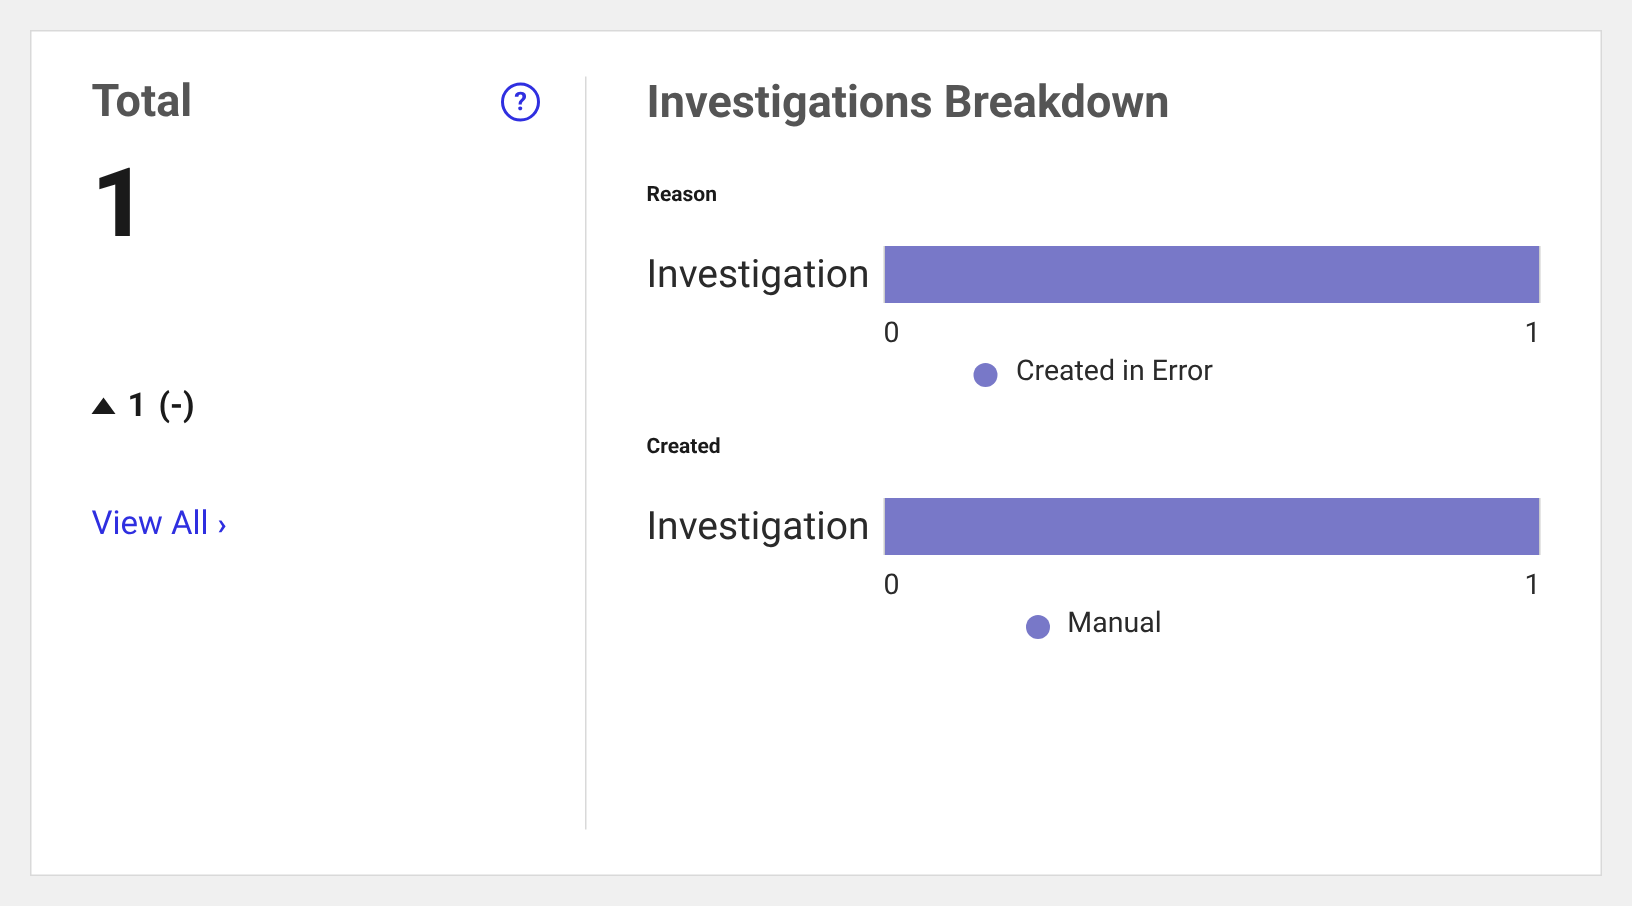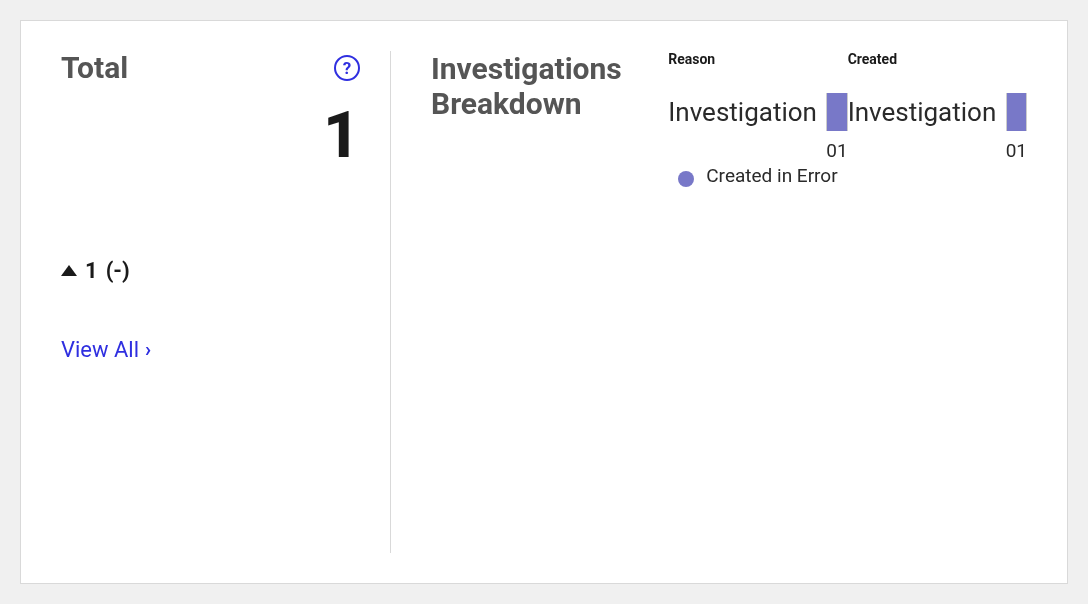--- a/index.html
+++ b/index.html
@@ -20,21 +20,20 @@
       display: flex;
       padding: 30px 40px;
       height: 564px;
     }
     .left-panel {
       width: 330px;
       padding-right: 30px;
       border-right: 1px solid #d9d9d9;
       display: flex;
       flex-direction: column;
-      text-align: right;
     }
     .left-header {
       display: flex;
       justify-content: space-between;
       align-items: flex-start;
     }
     .left-title {
       font-size: 30px;
       font-weight: 700;
       color: #555555;
@@ -89,21 +88,22 @@
       font-weight: 400;
     }
     .chevron-right {
       font-weight: 700;
       font-size: 20px;
     }
     .right-panel {
       flex: 1;
       padding-left: 40px;
       display: flex;
-      flex-direction: row;
+      flex-direction: column;
+      gap: 12px;
     }
     .breakdown-title {
       font-size: 30px;
       font-weight: 700;
       color: #555555;
       margin-bottom: 24px;
     }
     .chart-block {
       margin-bottom: 20px;
     }
@@ -230,16 +230,20 @@
       </div>
 
       <div class="axis-row">
         <div class="axis-spacer"></div>
         <div class="axis-ticks">
           <span>0</span>
           <span>1</span>
         </div>
       </div>
 
+      <div class="legend-row">
+        <div class="legend-dot"></div>
+        <span>Manual</span>
+      </div>
     </div>
 
   </div>
 </div>
 
 </body></html>

